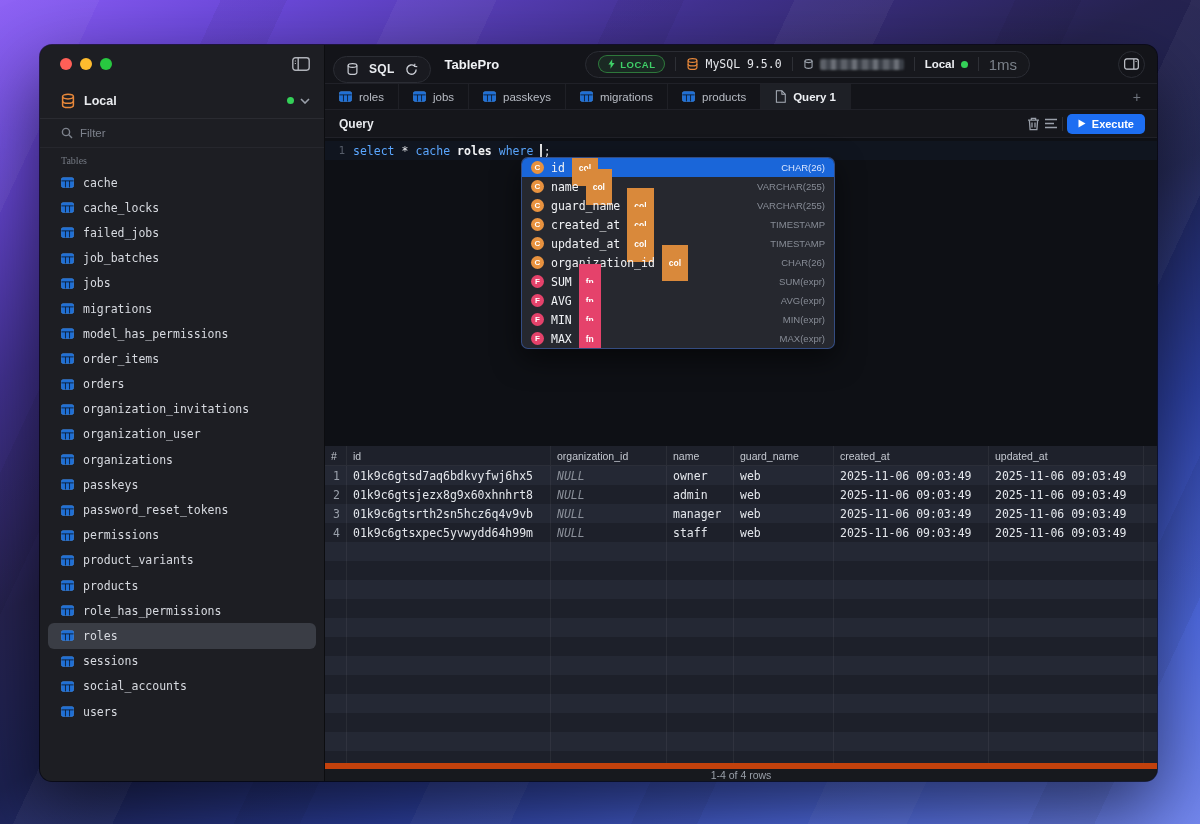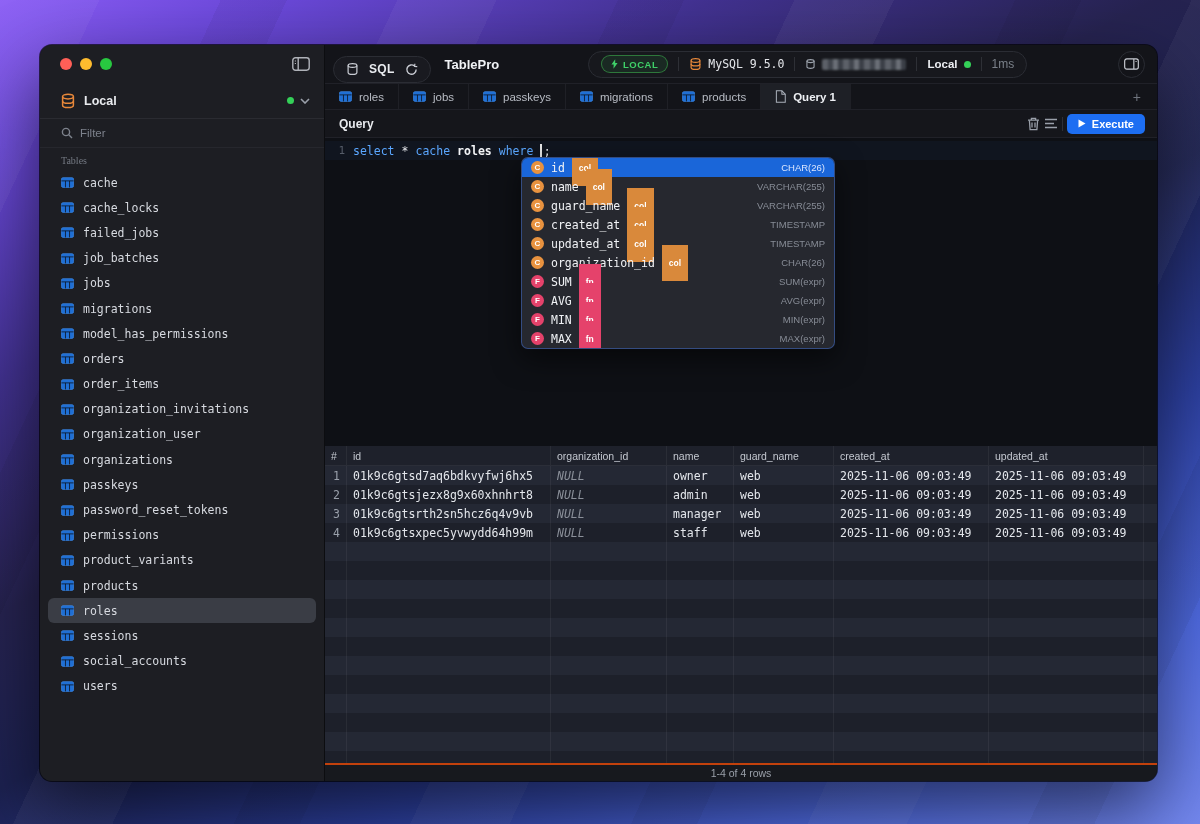--- a/index.html
+++ b/index.html
@@ -43,21 +43,21 @@
   .mode-label { color:#e9ebef; font-size:12px; font-weight:bold; letter-spacing:.3px; }
   .app-title { color:#f0f2f5; font-size:13px; font-weight:bold; margin-left:4px; }
   .center-pill { margin-left:auto; margin-right:auto; display:flex; align-items:center; gap:10px; background:#17181d; border:1px solid #2b2d34; border-radius:14px; height:27px; padding:0 12px; }
   .vdiv { width:1px; height:14px; background:#2e3036; }
   .env-badge { display:flex; align-items:center; gap:5px; background:rgba(46,160,77,.13); border:1px solid rgba(63,185,80,.55); color:#3fd068; border-radius:10px; height:18px; padding:0 9px; font-size:9.5px; font-weight:bold; letter-spacing:.5px; }
   .server-group, .host-group, .conn-group { display:flex; align-items:center; gap:6px; }
   .server-label { color:#e4e6ea; font-size:11.5px; font-family:"DejaVu Sans Mono",monospace; }
   .masked { width:84px; height:11px; border-radius:2px; filter:blur(1.3px);
     background:repeating-linear-gradient(90deg,#5c6068 0 6px,#41454d 6px 11px,#6a6e76 11px 16px,#3b3f47 16px 21px); }
   .conn-label { color:#eceef2; font-size:11.5px; font-weight:bold; }
-  .latency { color:#7a8089; font-size:12px; }
+  .latency { color:#7a8089; font-size:15px; }
   .round-btn { margin-left:2px; width:27px; height:27px; border-radius:50%; border:1px solid #2b2d34; display:flex; align-items:center; justify-content:center; }
 
   .tabbar { height:27px; display:flex; align-items:stretch; background:#131419; border-top:1px solid #202128; border-bottom:1px solid #202128; }
   .tab { display:flex; align-items:center; gap:7px; padding:0 14px; border-right:1px solid #1f2026; color:#b8bcc4; font-size:11.5px; }
   .tab.active { background:#1e2026; color:#eef0f4; font-weight:bold; }
   .tab-plus { margin-left:auto; color:#6f747e; font-size:14px; display:flex; align-items:center; padding:0 16px; }
 
   .qheader { height:28px; display:flex; align-items:center; padding:0 12px 0 14px; gap:12px; border-bottom:1px solid #202128; background:#15161b; }
   .qtitle { color:#e8eaee; font-size:12px; font-weight:bold; }
   .qicons { margin-left:auto; display:flex; align-items:center; gap:4px; }
@@ -93,21 +93,21 @@
   .r-head { flex:0 0 20px; height:20px; background:#1e212b; border-bottom:1px solid #2b2e38; }
   .r-cell { border-right:1px solid rgba(255,255,255,.055); display:flex; align-items:center; padding:0 6px; overflow:hidden; white-space:nowrap;
     font-family:"DejaVu Sans Mono",monospace; font-size:11.5px; color:#e4e7ec; }
   .r-head .r-cell { font-family:"Liberation Sans",sans-serif; font-size:10.5px; color:#c4c8d0; }
   .r-cell.num { justify-content:flex-end; color:#9aa0ab; }
   .r-cell.null { font-style:italic; color:#8b909a; }
   .r-cell.last { flex:1; border-right:none; }
   .row-light { background:#242834; }
   .row-dark { background:#1d202a; }
 
-  .statusbar { height:18px; background:#17191e; border-top:2px solid #c2410c; display:flex; align-items:center; justify-content:center; color:#9aa0aa; font-size:10.5px; }
+  .statusbar { height:18px; background:#17191e; border-top:6px solid #c2410c; display:flex; align-items:center; justify-content:center; color:#9aa0aa; font-size:10.5px; }
 
   svg { display:block; }
 </style>
 </head>
 <body>
 
 <div class="desktop">
   <div class="window">
 
     <div class="sidebar">
@@ -221,38 +221,38 @@
             </svg>
             <span>model_has_permissions</span>
           </div>
           <div class="sb-item">
             <svg width="13" height="11" viewBox="0 0 16 13">
               <rect x="0.5" y="0.5" width="15" height="12" rx="2" fill="#1f6fd4" stroke="#3d8df0" stroke-width="0.8"></rect>
               <line x1="0.5" y1="4.5" x2="15.5" y2="4.5" stroke="#0c1524"></line>
               <line x1="5.5" y1="4.5" x2="5.5" y2="12.5" stroke="#0c1524"></line>
               <line x1="10.5" y1="4.5" x2="10.5" y2="12.5" stroke="#0c1524"></line>
             </svg>
+            <span>order_items</span>
+          </div>
+          <div class="sb-item">
+            <svg width="13" height="11" viewBox="0 0 16 13">
+              <rect x="0.5" y="0.5" width="15" height="12" rx="2" fill="#1f6fd4" stroke="#3d8df0" stroke-width="0.8"></rect>
+              <line x1="0.5" y1="4.5" x2="15.5" y2="4.5" stroke="#0c1524"></line>
+              <line x1="5.5" y1="4.5" x2="5.5" y2="12.5" stroke="#0c1524"></line>
+              <line x1="10.5" y1="4.5" x2="10.5" y2="12.5" stroke="#0c1524"></line>
+            </svg>
             <span>orders</span>
           </div>
           <div class="sb-item">
             <svg width="13" height="11" viewBox="0 0 16 13">
               <rect x="0.5" y="0.5" width="15" height="12" rx="2" fill="#1f6fd4" stroke="#3d8df0" stroke-width="0.8"></rect>
               <line x1="0.5" y1="4.5" x2="15.5" y2="4.5" stroke="#0c1524"></line>
               <line x1="5.5" y1="4.5" x2="5.5" y2="12.5" stroke="#0c1524"></line>
               <line x1="10.5" y1="4.5" x2="10.5" y2="12.5" stroke="#0c1524"></line>
             </svg>
-            <span>order_items</span>
-          </div>
-          <div class="sb-item">
-            <svg width="13" height="11" viewBox="0 0 16 13">
-              <rect x="0.5" y="0.5" width="15" height="12" rx="2" fill="#1f6fd4" stroke="#3d8df0" stroke-width="0.8"></rect>
-              <line x1="0.5" y1="4.5" x2="15.5" y2="4.5" stroke="#0c1524"></line>
-              <line x1="5.5" y1="4.5" x2="5.5" y2="12.5" stroke="#0c1524"></line>
-              <line x1="10.5" y1="4.5" x2="10.5" y2="12.5" stroke="#0c1524"></line>
-            </svg>
             <span>organization_invitations</span>
           </div>
           <div class="sb-item">
             <svg width="13" height="11" viewBox="0 0 16 13">
               <rect x="0.5" y="0.5" width="15" height="12" rx="2" fill="#1f6fd4" stroke="#3d8df0" stroke-width="0.8"></rect>
               <line x1="0.5" y1="4.5" x2="15.5" y2="4.5" stroke="#0c1524"></line>
               <line x1="5.5" y1="4.5" x2="5.5" y2="12.5" stroke="#0c1524"></line>
               <line x1="10.5" y1="4.5" x2="10.5" y2="12.5" stroke="#0c1524"></line>
             </svg>
             <span>organization_user</span>
@@ -303,20 +303,29 @@
             <span>product_variants</span>
           </div>
           <div class="sb-item">
             <svg width="13" height="11" viewBox="0 0 16 13">
               <rect x="0.5" y="0.5" width="15" height="12" rx="2" fill="#1f6fd4" stroke="#3d8df0" stroke-width="0.8"></rect>
               <line x1="0.5" y1="4.5" x2="15.5" y2="4.5" stroke="#0c1524"></line>
               <line x1="5.5" y1="4.5" x2="5.5" y2="12.5" stroke="#0c1524"></line>
               <line x1="10.5" y1="4.5" x2="10.5" y2="12.5" stroke="#0c1524"></line>
             </svg>
             <span>products</span>
+          </div>
+          <div class="sb-item">
+            <svg width="13" height="11" viewBox="0 0 16 13">
+              <rect x="0.5" y="0.5" width="15" height="12" rx="2" fill="#1f6fd4" stroke="#3d8df0" stroke-width="0.8"></rect>
+              <line x1="0.5" y1="4.5" x2="15.5" y2="4.5" stroke="#0c1524"></line>
+              <line x1="5.5" y1="4.5" x2="5.5" y2="12.5" stroke="#0c1524"></line>
+              <line x1="10.5" y1="4.5" x2="10.5" y2="12.5" stroke="#0c1524"></line>
+            </svg>
+            <span>role_has_permissions</span>
           </div>
           <div class="sb-item selected">
             <svg width="13" height="11" viewBox="0 0 16 13">
               <rect x="0.5" y="0.5" width="15" height="12" rx="2" fill="#1f6fd4" stroke="#3d8df0" stroke-width="0.8"></rect>
               <line x1="0.5" y1="4.5" x2="15.5" y2="4.5" stroke="#0c1524"></line>
               <line x1="5.5" y1="4.5" x2="5.5" y2="12.5" stroke="#0c1524"></line>
               <line x1="10.5" y1="4.5" x2="10.5" y2="12.5" stroke="#0c1524"></line>
             </svg>
             <span>roles</span>
           </div>

